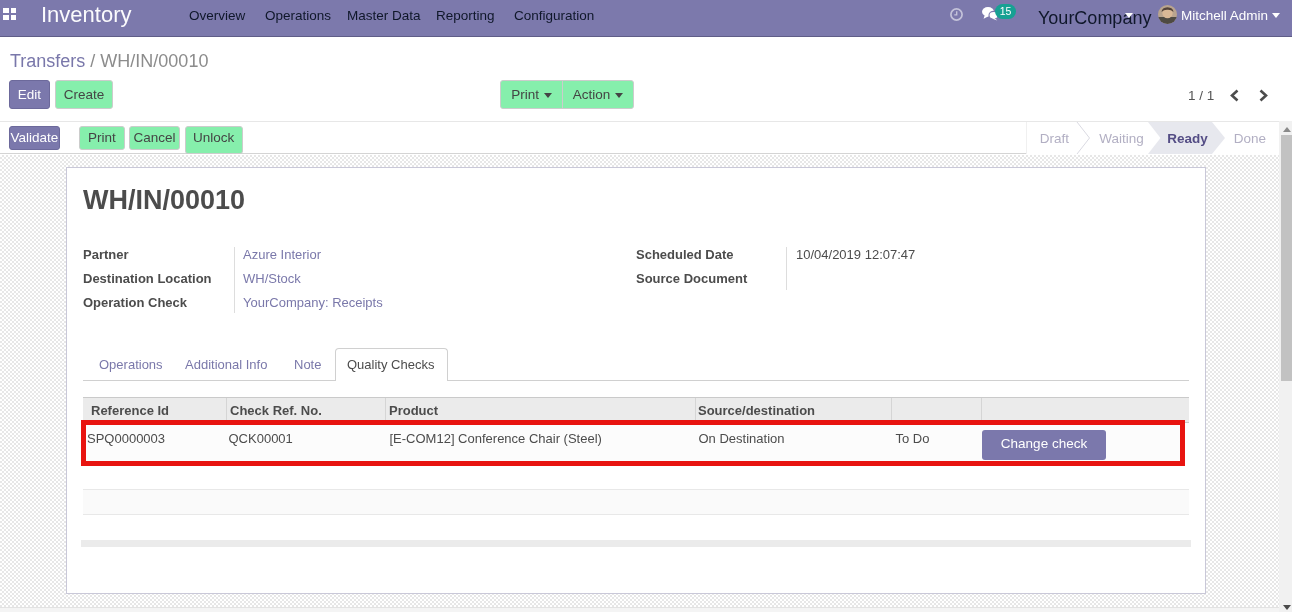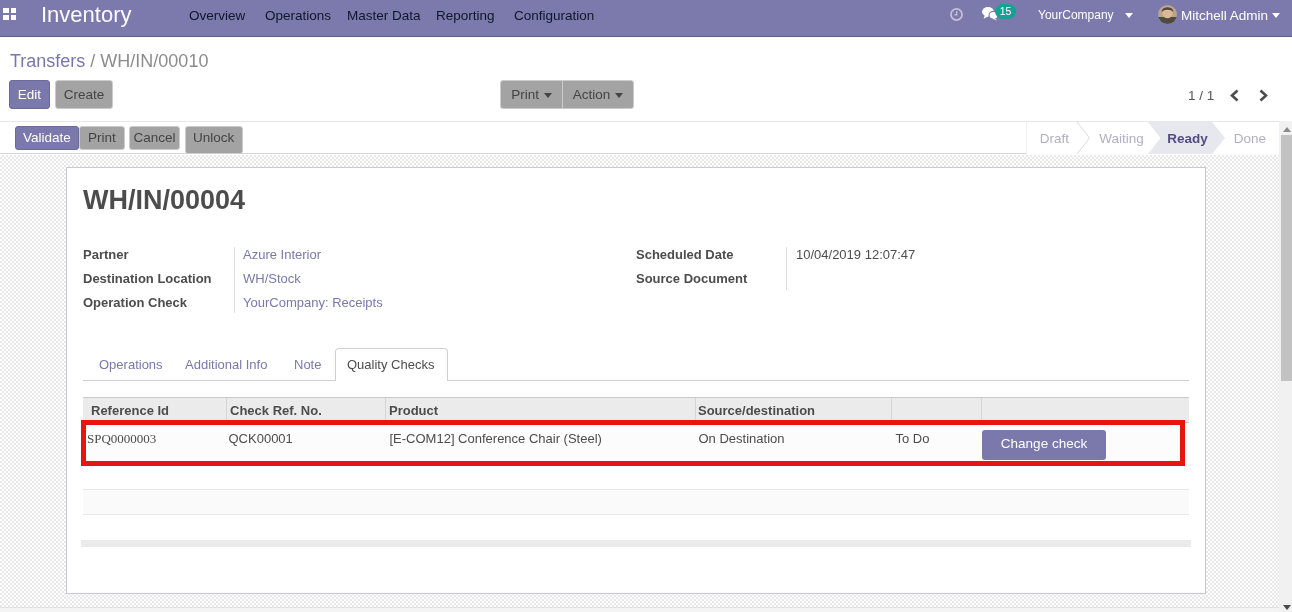--- a/index.html
+++ b/index.html
@@ -13,21 +13,21 @@
 #nav .mitem { top:7.5px; font-size:13.5px; color:#0f172a; }
 .appsicon { left:3px; top:8px; width:14px; height:12px; }
 .appsicon div { position:absolute; width:5.5px; height:5px; background:#fff; }
 .caret { display:inline-block; width:0; height:0; border-left:4.5px solid transparent; border-right:4.5px solid transparent; border-top:5.5px solid #fff; vertical-align:middle; }
 
 
 .bc1 { color:#7977aa; }
 .bc2 { color:#8c8c8c; }
 .btn { position:absolute; font-family:"Liberation Sans",sans-serif; font-size:13.5px; border-radius:3px; text-align:center; }
 .btn-pri { background:#7b78ac; border:1px solid #6c699b; color:#fff; }
-.btn-sec { background:#a3a3a3; border:1px solid #ccc; color:#444; }
+.btn-sec { background:#86efac; border:1px solid #ccc; color:#444; }
 
 
 #content { left:0; top:155px; width:1279px; height:452px;
   background-color:#fff;
   background-image:conic-gradient(#e7e7e7 90deg, #ffffff 90deg 180deg, #e7e7e7 180deg 270deg, #ffffff 270deg);
   background-size:4px 4px; }
 #card { left:66px; top:167px; width:1140px; height:427px; background:#fff; border:1px solid #c9c8d8; }
 .lbl { font-size:13px; font-weight:bold; color:#4c4c4c; }
 .val { font-size:13px; color:#7a78aa; }
 .txt { font-size:13px; color:#4c4c4c; }
@@ -55,21 +55,21 @@
     <path d="M6.7 3.2 V6.9 H4.3" fill="none" stroke="#ffffff" stroke-opacity="0.55" stroke-width="1.4"></path>
   </svg>
 
   <svg class="abs" style="left:982px;top:7px" width="17" height="14" viewBox="0 0 17 14">
     <ellipse cx="6" cy="4.8" rx="6" ry="4.7" fill="#fff"></ellipse>
     <path d="M2.8 8 L1.6 11.8 L6.5 9.2 Z" fill="#fff"></path>
     <ellipse cx="11.6" cy="8.2" rx="4.6" ry="3.8" fill="#fff" stroke="#7c79ac" stroke-width="1.1"></ellipse>
     <path d="M12.5 11 L15.3 13.6 L9.8 11.6 Z" fill="#fff"></path>
   </svg>
   <div class="abs" style="left:995px;top:4px;width:21px;height:15px;background:#17a193;border-radius:7.5px;color:#fff;font-size:10.5px;line-height:15px;text-align:center;">15</div>
-  <div class="abs" style="left:1038px;top:8px;font-size:12px;color:#ffffff;">YourCompany</div>
+  <div class="abs" style="left:1038px;top:8px;font-size:18px;color:#0f172a;">YourCompany</div>
   <div class="abs caret" style="left:1124.5px;top:13px;"></div>
   <svg class="abs" style="left:1158px;top:5px" width="19" height="19" viewBox="0 0 19 19">
     <defs>
         <clipPath id="av">
           <circle cx="9.5" cy="9.5" r="9.5"></circle>
         </clipPath>
       </defs>
     <g clip-path="url(#av)">
       <rect width="19" height="19" fill="#b9a48e"></rect>
       <rect y="12" width="19" height="7" fill="#4e4a42"></rect>
@@ -88,40 +88,40 @@
 <div class="btn btn-sec" style="left:562px;top:80px;width:72px;height:29px;line-height:27px;border-radius:0 3px 3px 0;">Action <span class="caret" style="border-top-color:#444;margin-left:1px;"></span></div>
 <div class="abs" style="left:1188px;top:88px;font-size:13.5px;color:#555;">1 / 1</div>
 <svg class="abs" style="left:1228px;top:89px" width="14" height="13" viewBox="0 0 14 13">
     <path d="M9.5 1.5 L4 6.5 L9.5 11.5" fill="none" stroke="#4c4c4c" stroke-width="2.6"></path>
   </svg>
 <svg class="abs" style="left:1256px;top:89px" width="14" height="13" viewBox="0 0 14 13">
     <path d="M4.5 1.5 L10 6.5 L4.5 11.5" fill="none" stroke="#4c4c4c" stroke-width="2.6"></path>
   </svg>
 
 <div class="abs" style="left:0;top:121px;width:1279px;height:33px;background:#fff;border-top:1px solid #e7e7e7;border-bottom:1px solid #d4d4d4;"></div>
-<div class="btn btn-pri" style="left:15px;top:125.5px;width:64px;height:24px;line-height:22px;">Validate</div>
+<div class="btn btn-pri" style="left:9px;top:125.5px;width:51px;height:24px;line-height:22px;">Validate</div>
 <div class="btn btn-sec" style="left:79px;top:125.5px;width:46px;height:24px;line-height:22px;">Print</div>
 <div class="btn btn-sec" style="left:129px;top:125.5px;width:51px;height:24px;line-height:22px;">Cancel</div>
 <div class="btn btn-sec" style="left:184.5px;top:125.5px;width:58.5px;height:28px;line-height:22px;">Unlock</div>
 
 <svg class="abs" style="left:1026px;top:122px;" width="253" height="32" viewBox="0 0 253 32">
   <rect x="0" y="0" width="253" height="32" fill="#fff"></rect>
   <path d="M0 0 V32" stroke="#e2e2e2" stroke-width="1"></path>
   <path d="M51 0 L63.5 16 L51 32" fill="none" stroke="#dadae2" stroke-width="1"></path>
   <path d="M122 0 L186 0 L199 16 L186 32 L122 32 L134.5 16 Z" fill="#e7e8ee"></path>
   <text x="28.5" y="21" font-family="Liberation Sans, sans-serif" font-size="13.5" fill="#b2afc3" text-anchor="middle">Draft</text>
   <text x="95.5" y="21" font-family="Liberation Sans, sans-serif" font-size="13.5" fill="#b2afc3" text-anchor="middle">Waiting</text>
   <text x="161.5" y="21" font-family="Liberation Sans, sans-serif" font-size="13.5" font-weight="bold" fill="#544d85" text-anchor="middle">Ready</text>
   <text x="224" y="21" font-family="Liberation Sans, sans-serif" font-size="13.5" fill="#b2afc3" text-anchor="middle">Done</text>
 </svg>
 
 <div class="abs" id="content"></div>
 <div class="abs" id="card">
 
-  <div class="abs" style="left:16px;top:17px;font-size:27px;font-weight:bold;color:#4c4c4c;">WH/IN/00004</div>
+  <div class="abs" style="left:16px;top:17px;font-size:27px;font-weight:bold;color:#4c4c4c;">WH/IN/00010</div>
 
   <div class="abs lbl" style="left:16px;top:79px;">Partner</div>
   <div class="abs lbl" style="left:16px;top:103px;">Destination Location</div>
   <div class="abs lbl" style="left:16px;top:127px;">Operation Check</div>
   <div class="abs vsep" style="left:167px;top:79px;height:66px;"></div>
   <div class="abs val" style="left:176px;top:79px;">Azure Interior</div>
   <div class="abs val" style="left:176px;top:103px;">WH/Stock</div>
   <div class="abs val" style="left:176px;top:127px;">YourCompany: Receipts</div>
 
   <div class="abs lbl" style="left:569px;top:79px;">Scheduled Date</div>
@@ -142,21 +142,21 @@
   <div class="abs lbl" style="left:322px;top:235px;font-size:13px;">Product</div>
   <div class="abs lbl" style="left:631px;top:235px;font-size:13px;">Source/destination</div>
   <div class="abs lbl" style="left:828px;top:235px;font-size:15px;margin-top:16px;">Status</div>
   <div class="abs" style="left:158.5px;top:230px;width:1px;height:24px;background:#d5d5d5;"></div>
   <div class="abs" style="left:318px;top:230px;width:1px;height:24px;background:#d5d5d5;"></div>
   <div class="abs" style="left:627.5px;top:230px;width:1px;height:24px;background:#d5d5d5;"></div>
   <div class="abs" style="left:824px;top:230px;width:1px;height:24px;background:#d5d5d5;"></div>
   <div class="abs" style="left:914px;top:230px;width:1px;height:24px;background:#d5d5d5;"></div>
 
   <div class="abs" style="left:14px;top:252px;width:1104px;height:46px;border:5px solid #e81410;background:#fcfcfc;"></div>
-  <div class="abs txt" style="left:20px;top:263px;font-family:Liberation Serif, serif;">SPQ0000003</div>
+  <div class="abs txt" style="left:20px;top:263px;">SPQ0000003</div>
   <div class="abs txt" style="left:161.5px;top:263px;">QCK00001</div>
   <div class="abs txt" style="left:322.5px;top:263px;">[E-COM12] Conference Chair (Steel)</div>
   <div class="abs txt" style="left:631.5px;top:263px;">On Destination</div>
   <div class="abs txt" style="left:828.5px;top:263px;">To Do</div>
   <div class="btn btn-pri" style="left:915px;top:262px;width:124px;height:30px;line-height:28px;border:none;">Change check status</div>
 
   <div class="abs" style="left:16px;top:321px;width:1106px;height:26px;background:#fafafa;border-top:1px solid #e8e8e8;border-bottom:1px solid #e8e8e8;"></div>
 
   <div class="abs" style="left:14px;top:372px;width:1110px;height:7px;background:#ebebeb;"></div>
 </div>

